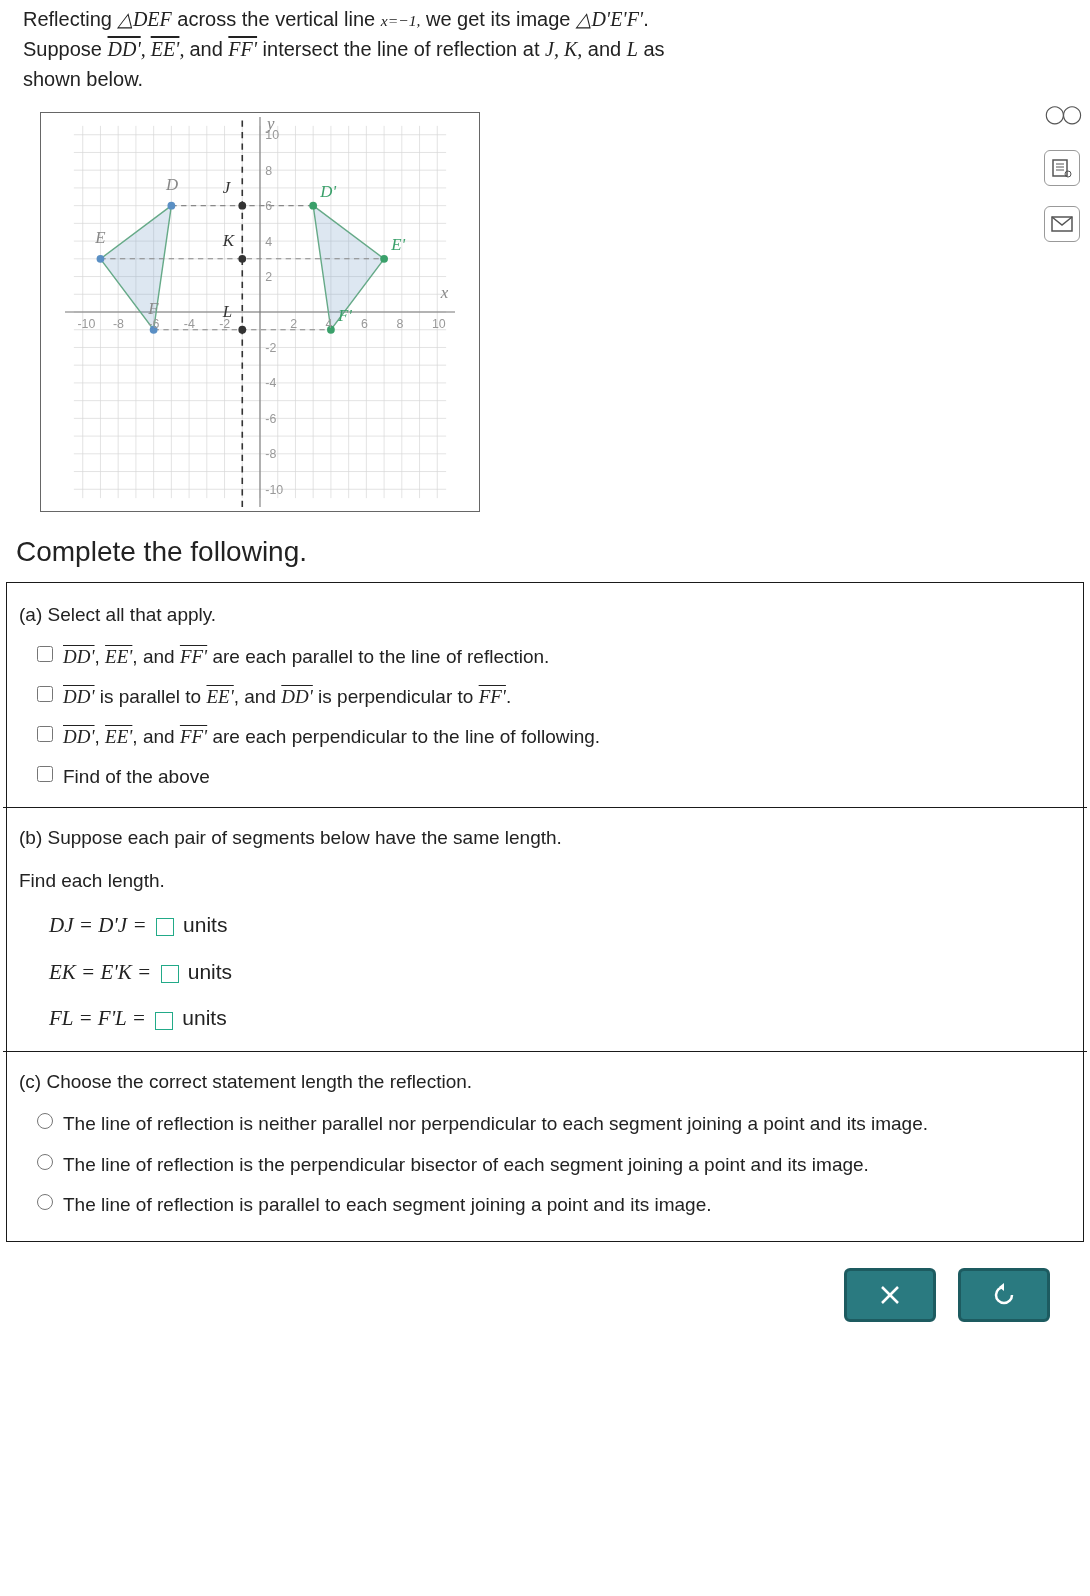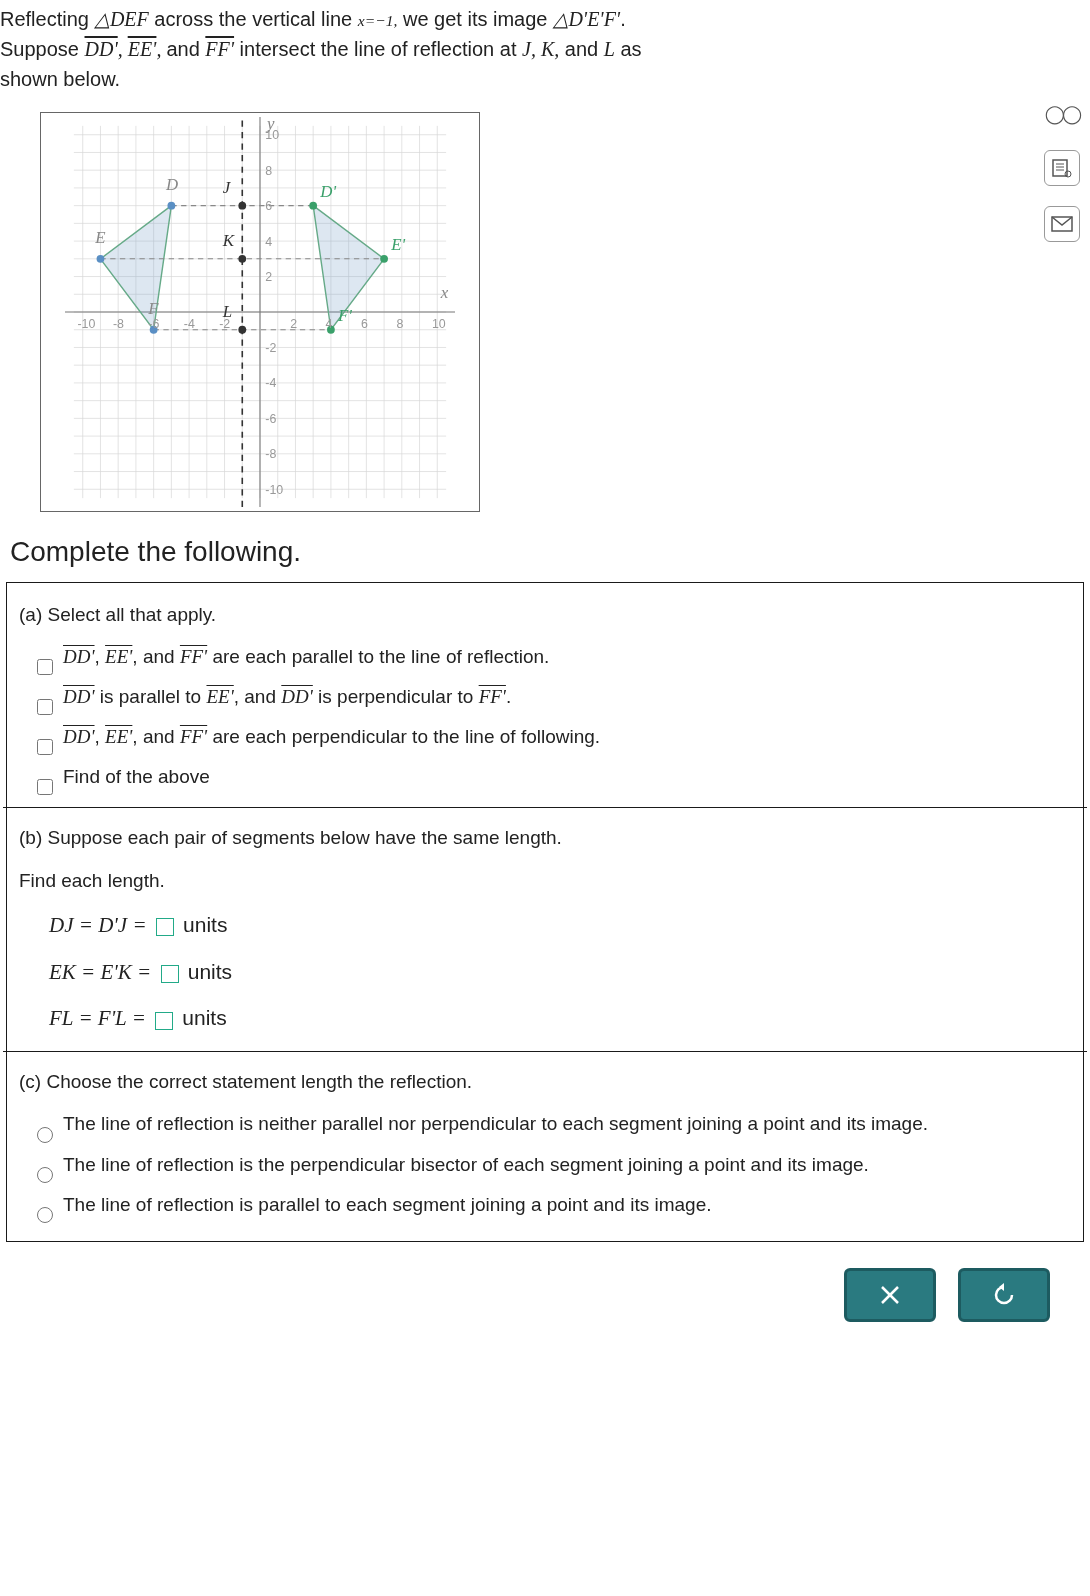--- a/index.html
+++ b/index.html
@@ -1,27 +1,27 @@
 <!DOCTYPE html>
 <html><head>
 <meta charset="utf-8">
 <style>
 *{box-sizing:border-box;margin:0;padding:0}
 body{font-family:Arial,Helvetica,sans-serif;font-size:20px;color:#222;background:#fff;width:1090px;position:relative}
-.prompt{padding:4px 6px 10px 0;line-height:1.5}
+.prompt{padding:4px 6px 10px 23px;line-height:1.5}
 .math-i{font-style:italic;font-family:'Times New Roman',serif}
 .math-sm{font-size:0.78em}
 .overline{text-decoration:overline}
 .float-icons{position:absolute;right:10px;display:flex;flex-direction:column;gap:20px}
 .icon-btn{width:36px;height:36px;border:1px solid #999;border-radius:6px;display:flex;align-items:center;justify-content:center;color:#555;background:#fff}
 .graph-wrap{margin:8px 0 18px 40px;border:1px solid #666;width:440px;height:400px;padding:4px}
-.subhead{font-size:28px;padding:6px 6px 14px 10px}
+.subhead{font-size:28px;padding:6px 6px 14px 16px}
 .qbox{border:1px solid #1a1a1a;margin:0 6px 8px 6px;padding:14px 12px;font-size:19px;line-height:1.9}
 .part-label{margin-bottom:6px}
-.opt{display:flex;align-items:flex-end;gap:10px;margin:4px 0 4px 18px}
+.opt{display:flex;align-items:flex-start;gap:10px;margin:4px 0 4px 18px}
 .opt input{margin-top:7px;width:16px;height:16px}
 .eq-row{margin:6px 0 6px 30px;font-family:'Times New Roman',serif;font-style:italic;font-size:21px}
 .blank{display:inline-block;width:18px;height:18px;border:1px solid #2a8;background:#fff;vertical-align:middle;margin:0 4px}
 .units{font-style:normal;font-family:Arial}
 .btnbar{display:flex;gap:22px;justify-content:flex-end;padding:18px 40px 30px 0}
 .act-btn{width:92px;height:54px;background:#2a7a80;border:3px solid #1d5b60;border-radius:6px;display:flex;align-items:center;justify-content:center;color:#fff;font-size:26px}
 hr.qsep{border:none;border-top:1px solid #1a1a1a;margin:12px -16px}
 </style>
 </head>
 <body>

